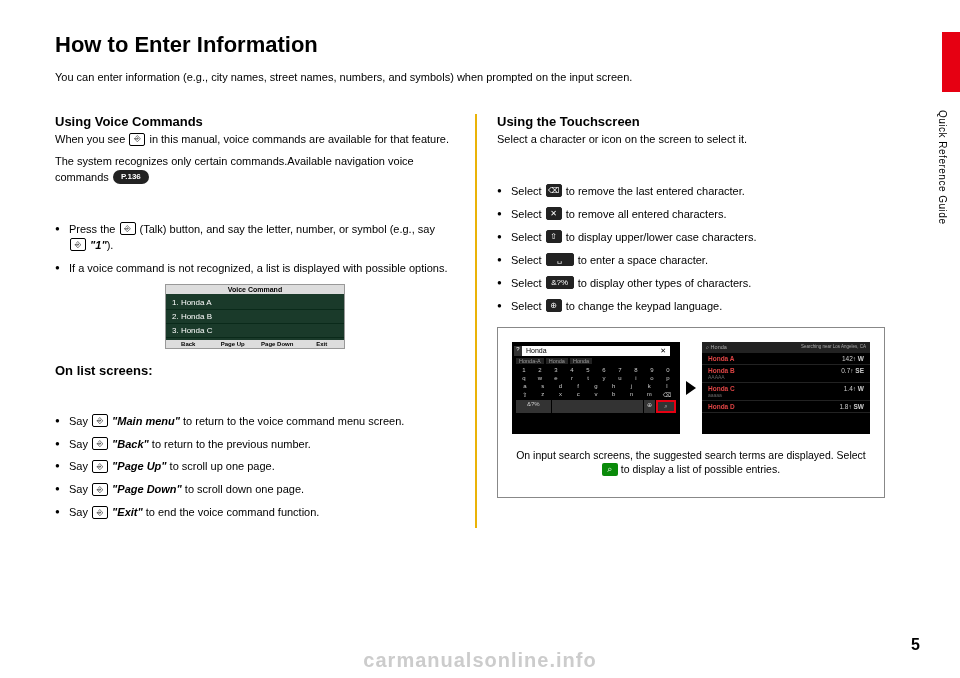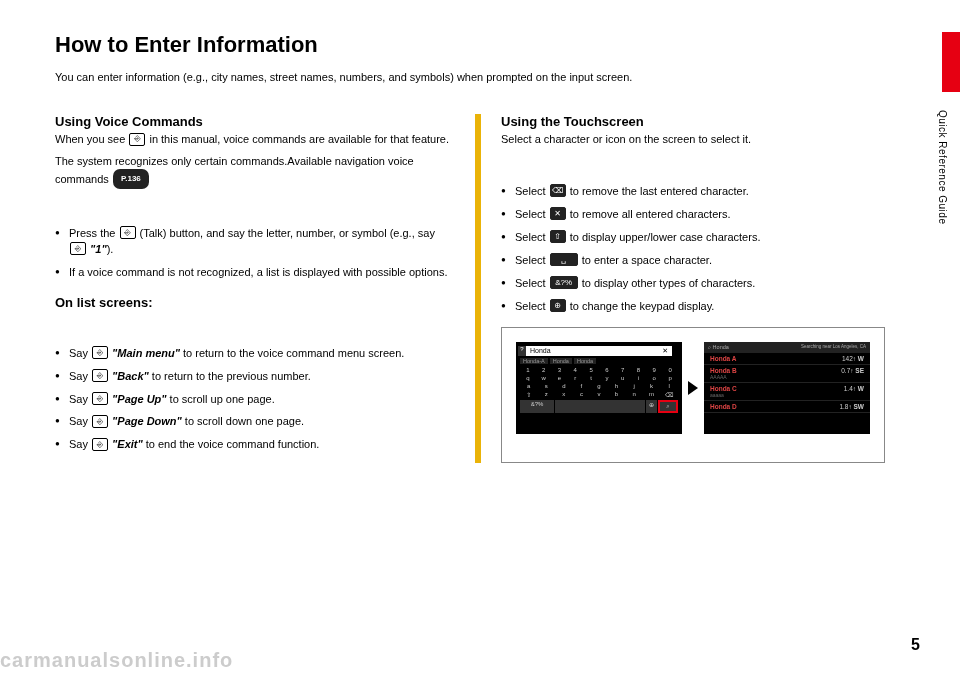--- a/index.html
+++ b/index.html
@@ -46,21 +46,21 @@
       display: flex;
       gap: 0;
     }
     .col-left {
       width: 420px;
       padding-right: 20px;
     }
     .col-right {
       width: 410px;
       padding-left: 20px;
-      border-left: 6px solid #eab308;
+      border-left: 2px solid #eab308;
     }
     h2 {
       font-size: 13px;
       font-weight: bold;
       margin-bottom: 3px;
     }
     p, li {
       font-size: 11px;
       line-height: 1.45;
       margin-bottom: 6px;
@@ -98,21 +98,21 @@
       color: #fff;
       border-color: #222;
     }
     .icon-box.wide { width: 28px; }
     .icon-box.pill {
       border-radius: 7px;
       background: #222;
       color: #fff;
       border: none;
       width: 36px;
-      height: 20px;
+      height: 14px;
       font-size: 8px;
       font-weight: bold;
     }
     .italic { font-style: italic; font-weight: bold; }
     .vc-screenshot {
       width: 180px;
       margin: 6px auto 12px;
       border: 1px solid #999;
       background: #1a3a2a;
       font-size: 8px;
@@ -265,20 +265,21 @@
       bottom: 24px;
       right: 40px;
       font-size: 16px;
       font-weight: bold;
     }
     .watermark {
       position: absolute;
       bottom: 6px;
       right: 0;
       left: 0;
+      text-align: center;
       font-size: 20px;
       color: #ccc;
       font-weight: bold;
       letter-spacing: 1px;
     }
     .section-gap { margin-top: 14px; }
   </style>
 </head>
 <body>
 
@@ -306,20 +307,34 @@
         <li>
           <span>Press the </span>
           <span class="icon-box">⎆</span>
           <span> (Talk) button, and say the letter, number, or symbol (e.g., say </span>
           <span class="icon-box">⎆</span>
           <span class="italic">"1"</span><span>).</span>
         </li>
         <li>If a voice command is not recognized, a list is displayed with possible options.</li>
       </ul>
 
+      <div class="vc-screenshot">
+        <div class="vc-title">Voice Command</div>
+        <div class="vc-body">
+          <div class="vc-row">1. Honda A</div>
+          <div class="vc-row">2. Honda B</div>
+          <div class="vc-row">3. Honda C</div>
+        </div>
+        <div class="vc-footer">
+          <span>Back</span>
+          <span>Page Up</span>
+          <span>Page Down</span>
+          <span>Exit</span>
+        </div>
+      </div>
 
       <h2 class="section-gap">On list screens:</h2>
       <ul>
         <li>
           <span>Say </span><span class="icon-box">⎆</span>
           <span class="italic">"Main menu"</span><span> to return to the voice command menu screen.</span>
         </li>
         <li>
           <span>Say </span><span class="icon-box">⎆</span>
           <span class="italic">"Back"</span><span> to return to the previous number.</span>
@@ -352,21 +367,21 @@
         <li>
           <span>Select </span><span class="icon-box dark">⇧</span><span> to display upper/lower case characters.</span>
         </li>
         <li>
           <span>Select </span><span class="icon-box dark wide">␣</span><span> to enter a space character.</span>
         </li>
         <li>
           <span>Select </span><span class="icon-box dark wide">&amp;?%</span><span> to display other types of characters.</span>
         </li>
         <li>
-          <span>Select </span><span class="icon-box dark">⊕</span><span> to change the keypad display.</span>
+          <span>Select </span><span class="icon-box dark">⊕</span><span> to change the keypad language.</span>
         </li>
       </ul>
 
       <div class="ts-box">
         <div class="ts-screens">
 
           <div class="screen">
             <div class="help-icon">?</div>
             <div class="input-bar">
               <span>Honda</span>
@@ -450,19 +465,24 @@
               <span><span class="name">Honda C</span><span class="sub">aaaaa</span></span>
               <span class="dist"><span>1.4↑</span> <b>W</b></span>
             </div>
             <div class="result-row">
               <span><span class="name">Honda D</span></span>
               <span class="dist"><span>1.8↑</span> <b>SW</b></span>
             </div>
           </div>
         </div>
 
+        <p class="caption">
+          <span>On input search screens, the suggested search terms are displayed. Select </span>
+          <span class="green-mag">⌕</span>
+          <span> to display a list of possible entries.</span>
+        </p>
       </div>
     </div>
   </div>
 
   <div class="page-num">5</div>
 </div>
 <div class="watermark">carmanualsonline.info</div>
 
 </body></html>

